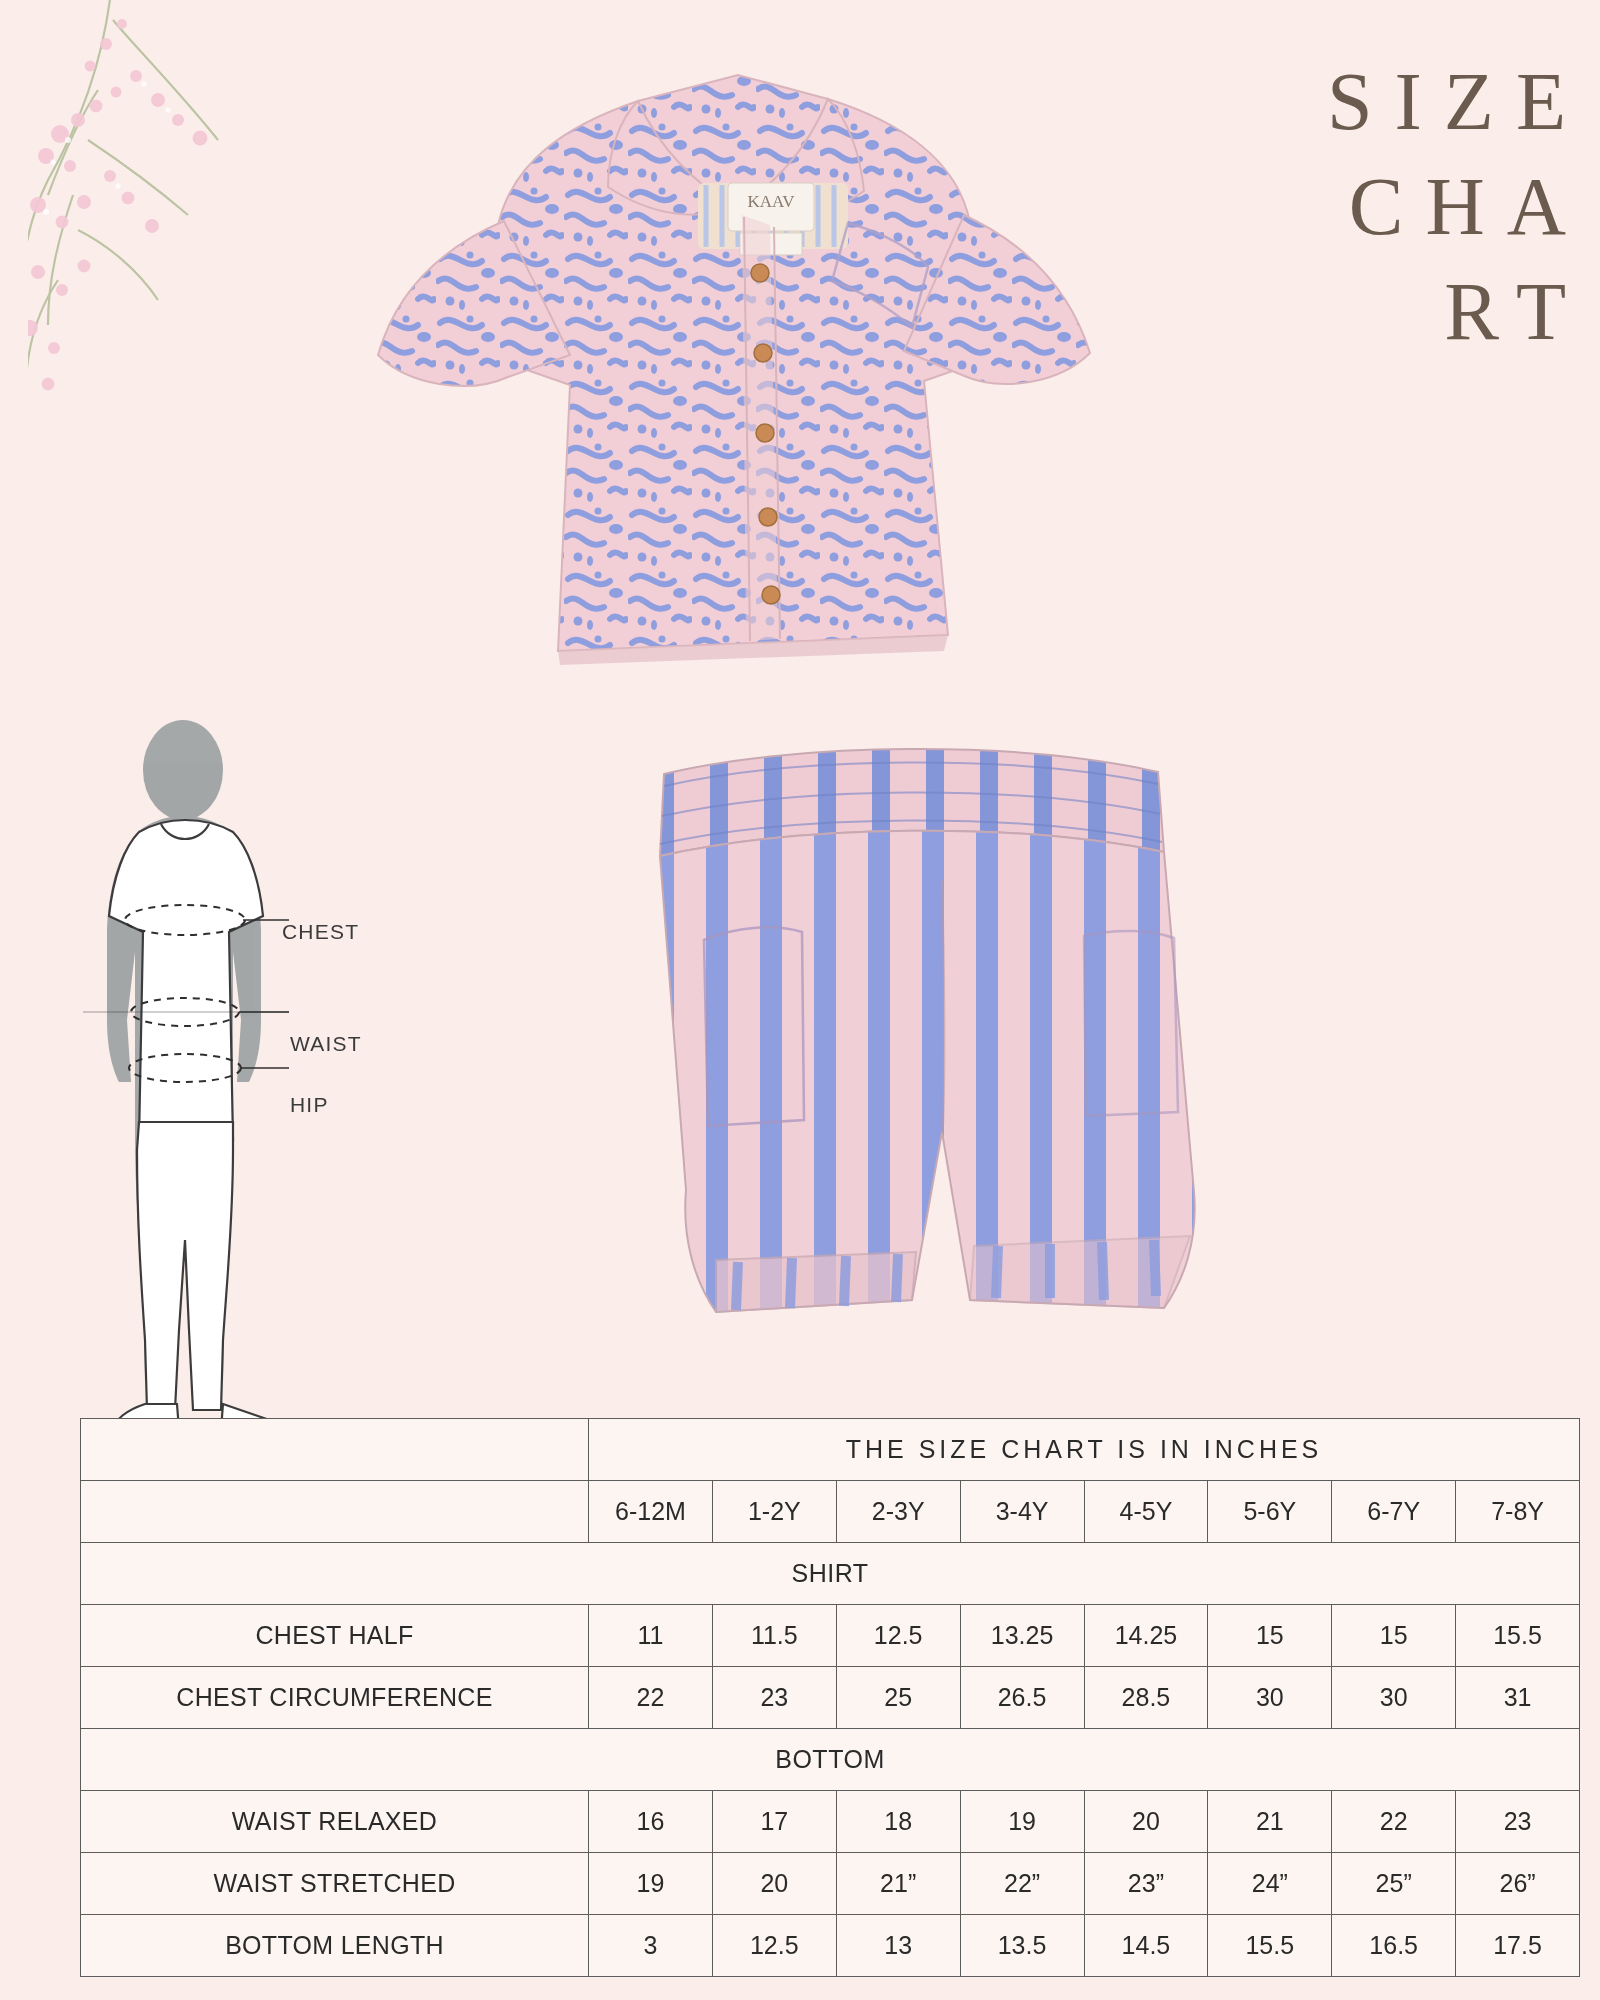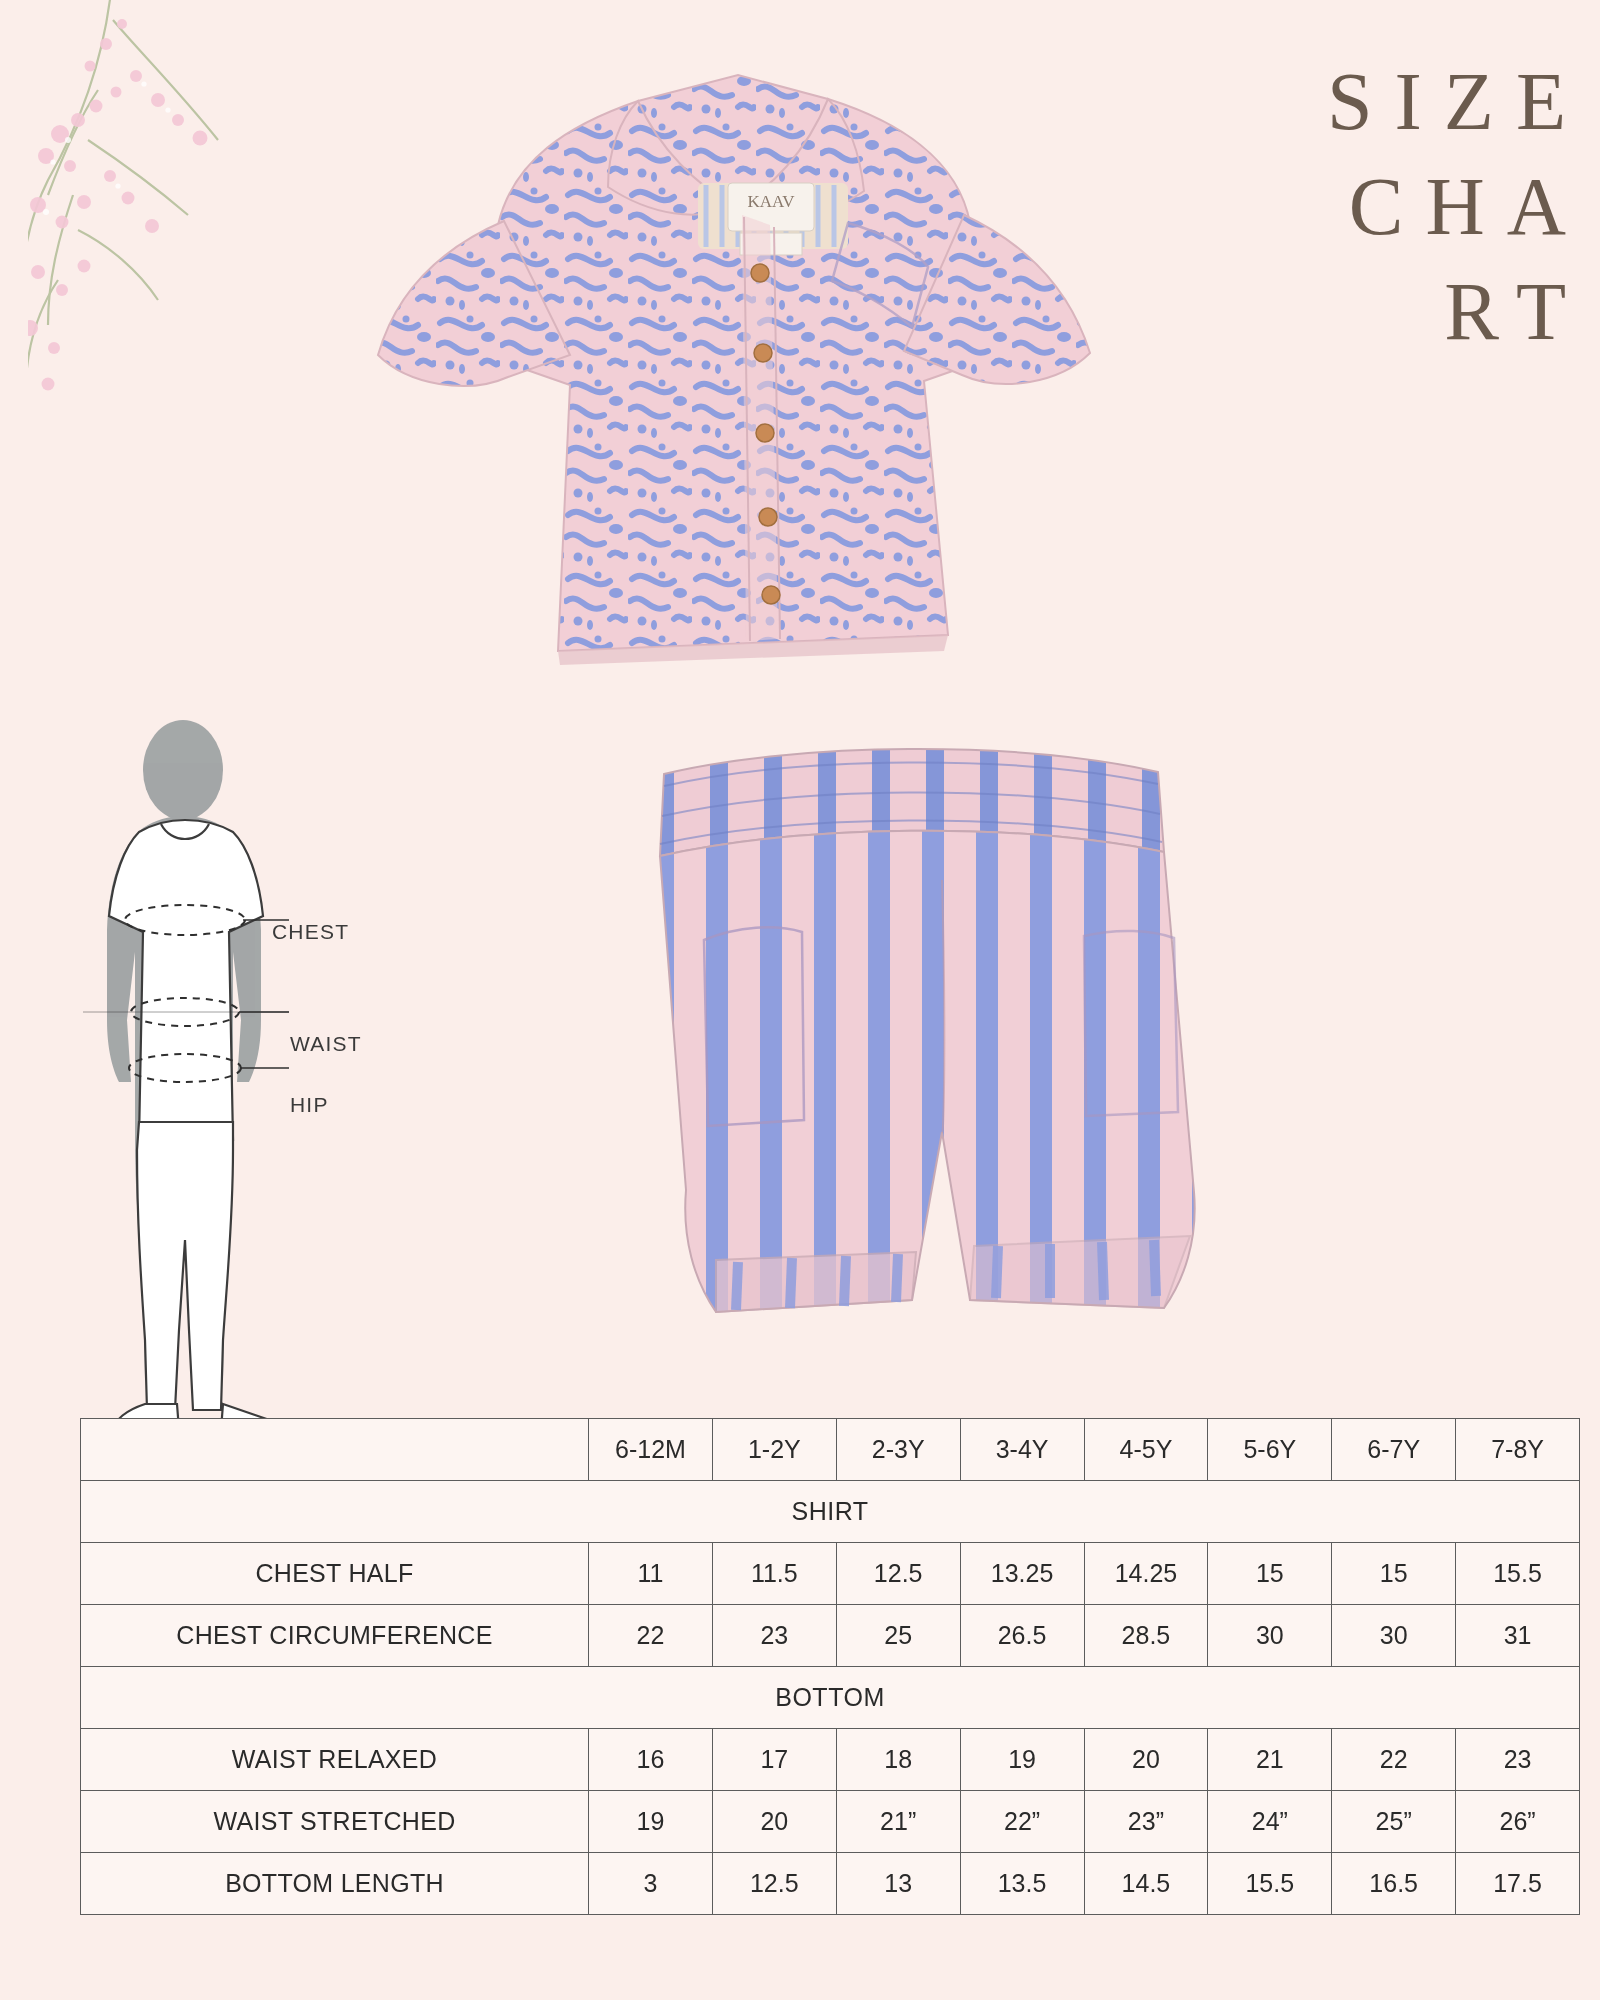--- a/index.html
+++ b/index.html
@@ -41,21 +41,21 @@
 
   
   .figure { position: absolute; left: 55px; top: 720px; width: 320px; height: 710px; }
   .meas-label {
     position: absolute;
     font-family: "Liberation Sans", sans-serif;
     font-size: 21px;
     color: #3a3a3a;
     letter-spacing: 1.2px;
   }
-  .lbl-chest { left: 244px; top: 920px; text-align: right; }
+  .lbl-chest { left: 254px; top: 920px; text-align: right; }
   .lbl-waist { left: 262px; top: 1032px; }
   .lbl-hip   { left: 262px; top: 1093px; }
 
   
   .table-zone {
     position: absolute;
     left: 52px;
     top: 1418px;
     width: 1500px;
   }
@@ -319,20 +319,24 @@
           <col>
           <col>
           <col>
           <col>
           <col>
           <col>
           <col>
           <col>
       </colgroup>
       <tbody id="table-body">
+          <tr class="caption-row">
+            <td></td>
+            <td colspan="8">THE SIZE CHART IS IN INCHES</td>
+          </tr>
           <tr class="sizes-row">
             <td></td>
             <td>6-12M</td>
             <td>1-2Y</td>
             <td>2-3Y</td>
             <td>3-4Y</td>
             <td>4-5Y</td>
             <td>5-6Y</td>
             <td>6-7Y</td>
             <td>7-8Y</td>

